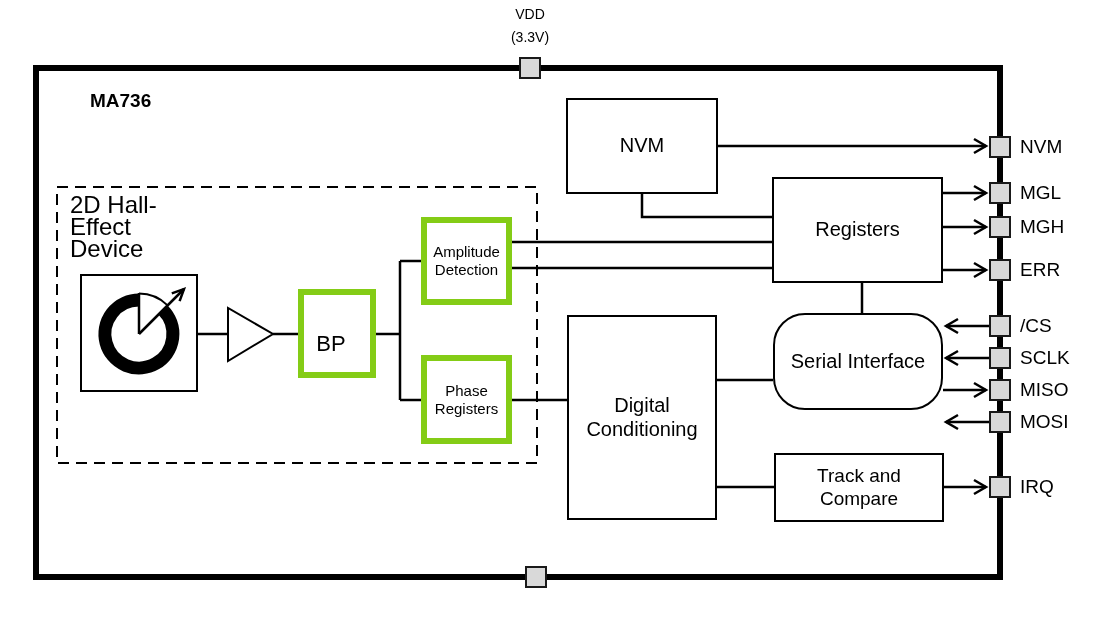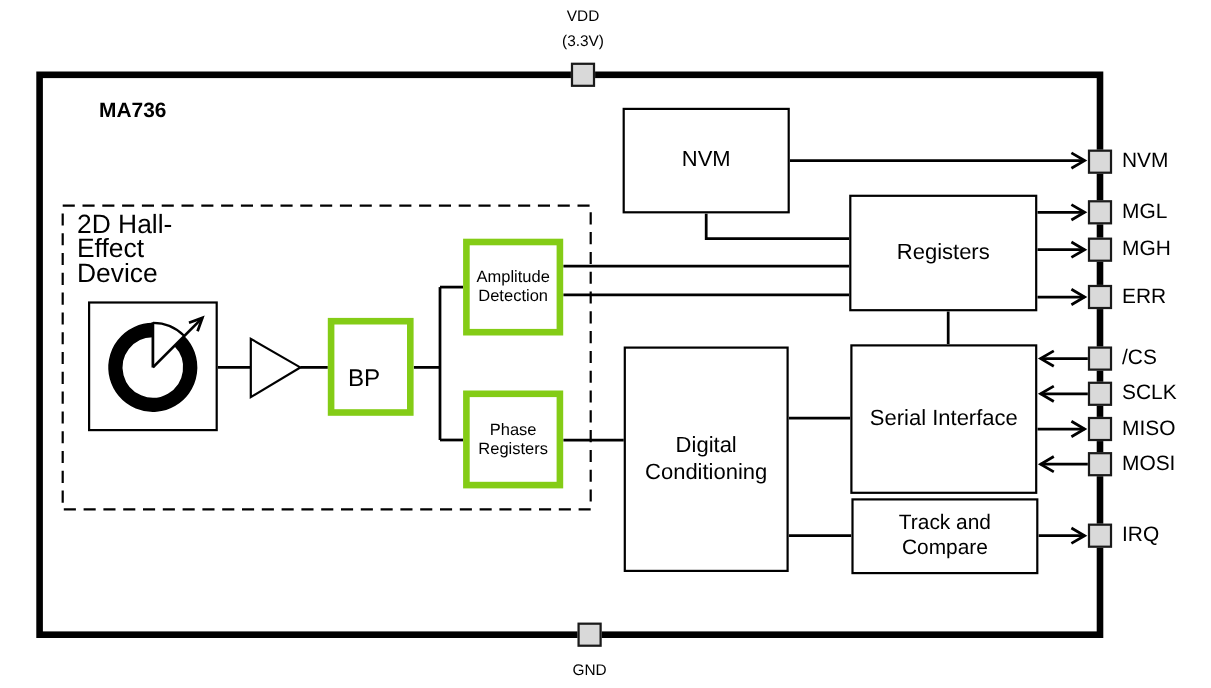--- a/index.html
+++ b/index.html
@@ -101,21 +101,20 @@
   </svg>
 
   <div id="chip-name">MA736</div>
 
   <div class="power-label" style="left:470px;top:3px;">
     <div>VDD</div>
     <div>(3.3V)</div>
   </div>
   <div class="pin" style="left:519px;top:57px;"></div>
   <div class="pin" style="left:525px;top:566px;"></div>
-  <div class="power-label" style="left:476px;top:598px;">GND</div>
 
   <div id="hall-region-label">2D Hall-
 Effect
 Device</div>
 
   <div class="blk blk-major" style="left:80px;top:274px;width:118px;height:118px;">
     <svg width="114" height="114" viewBox="0 0 114 114">
       <path d="M 57 24 A 34 34 0 1 0 81 34" fill="none" stroke="#000" stroke-width="13"></path>
       <path d="M 57 17.5 A 40.5 40.5 0 0 1 85.6 29.4" fill="none" stroke="#000" stroke-width="2"></path>
       <line x1="57" y1="58" x2="57" y2="17" stroke="#000" stroke-width="2.5"></line>
@@ -142,21 +141,21 @@
 
   <div class="blk blk-major" style="left:567px;top:315px;width:150px;height:205px;">
     <span class="blk-label fs20">Digital
 Conditioning</span>
   </div>
 
   <div class="blk blk-major" style="left:772px;top:177px;width:171px;height:106px;">
     <span class="blk-label fs20">Registers</span>
   </div>
 
-  <div class="blk blk-major" style="left:773px;top:313px;width:170px;height:136px;">
+  <div class="blk blk-major" style="left:773px;top:313px;width:170px;height:97px;border-radius:32px;">
     <span class="blk-label fs20">Serial Interface</span>
   </div>
 
   <div class="blk blk-major" style="left:774px;top:453px;width:170px;height:69px;">
     <span class="blk-label fs20" style="font-size:19px;">Track and
 Compare</span>
   </div>
 
   <div class="pin" style="left:989px;top:136px;"></div>
   <div class="pin" style="left:989px;top:182px;"></div>

